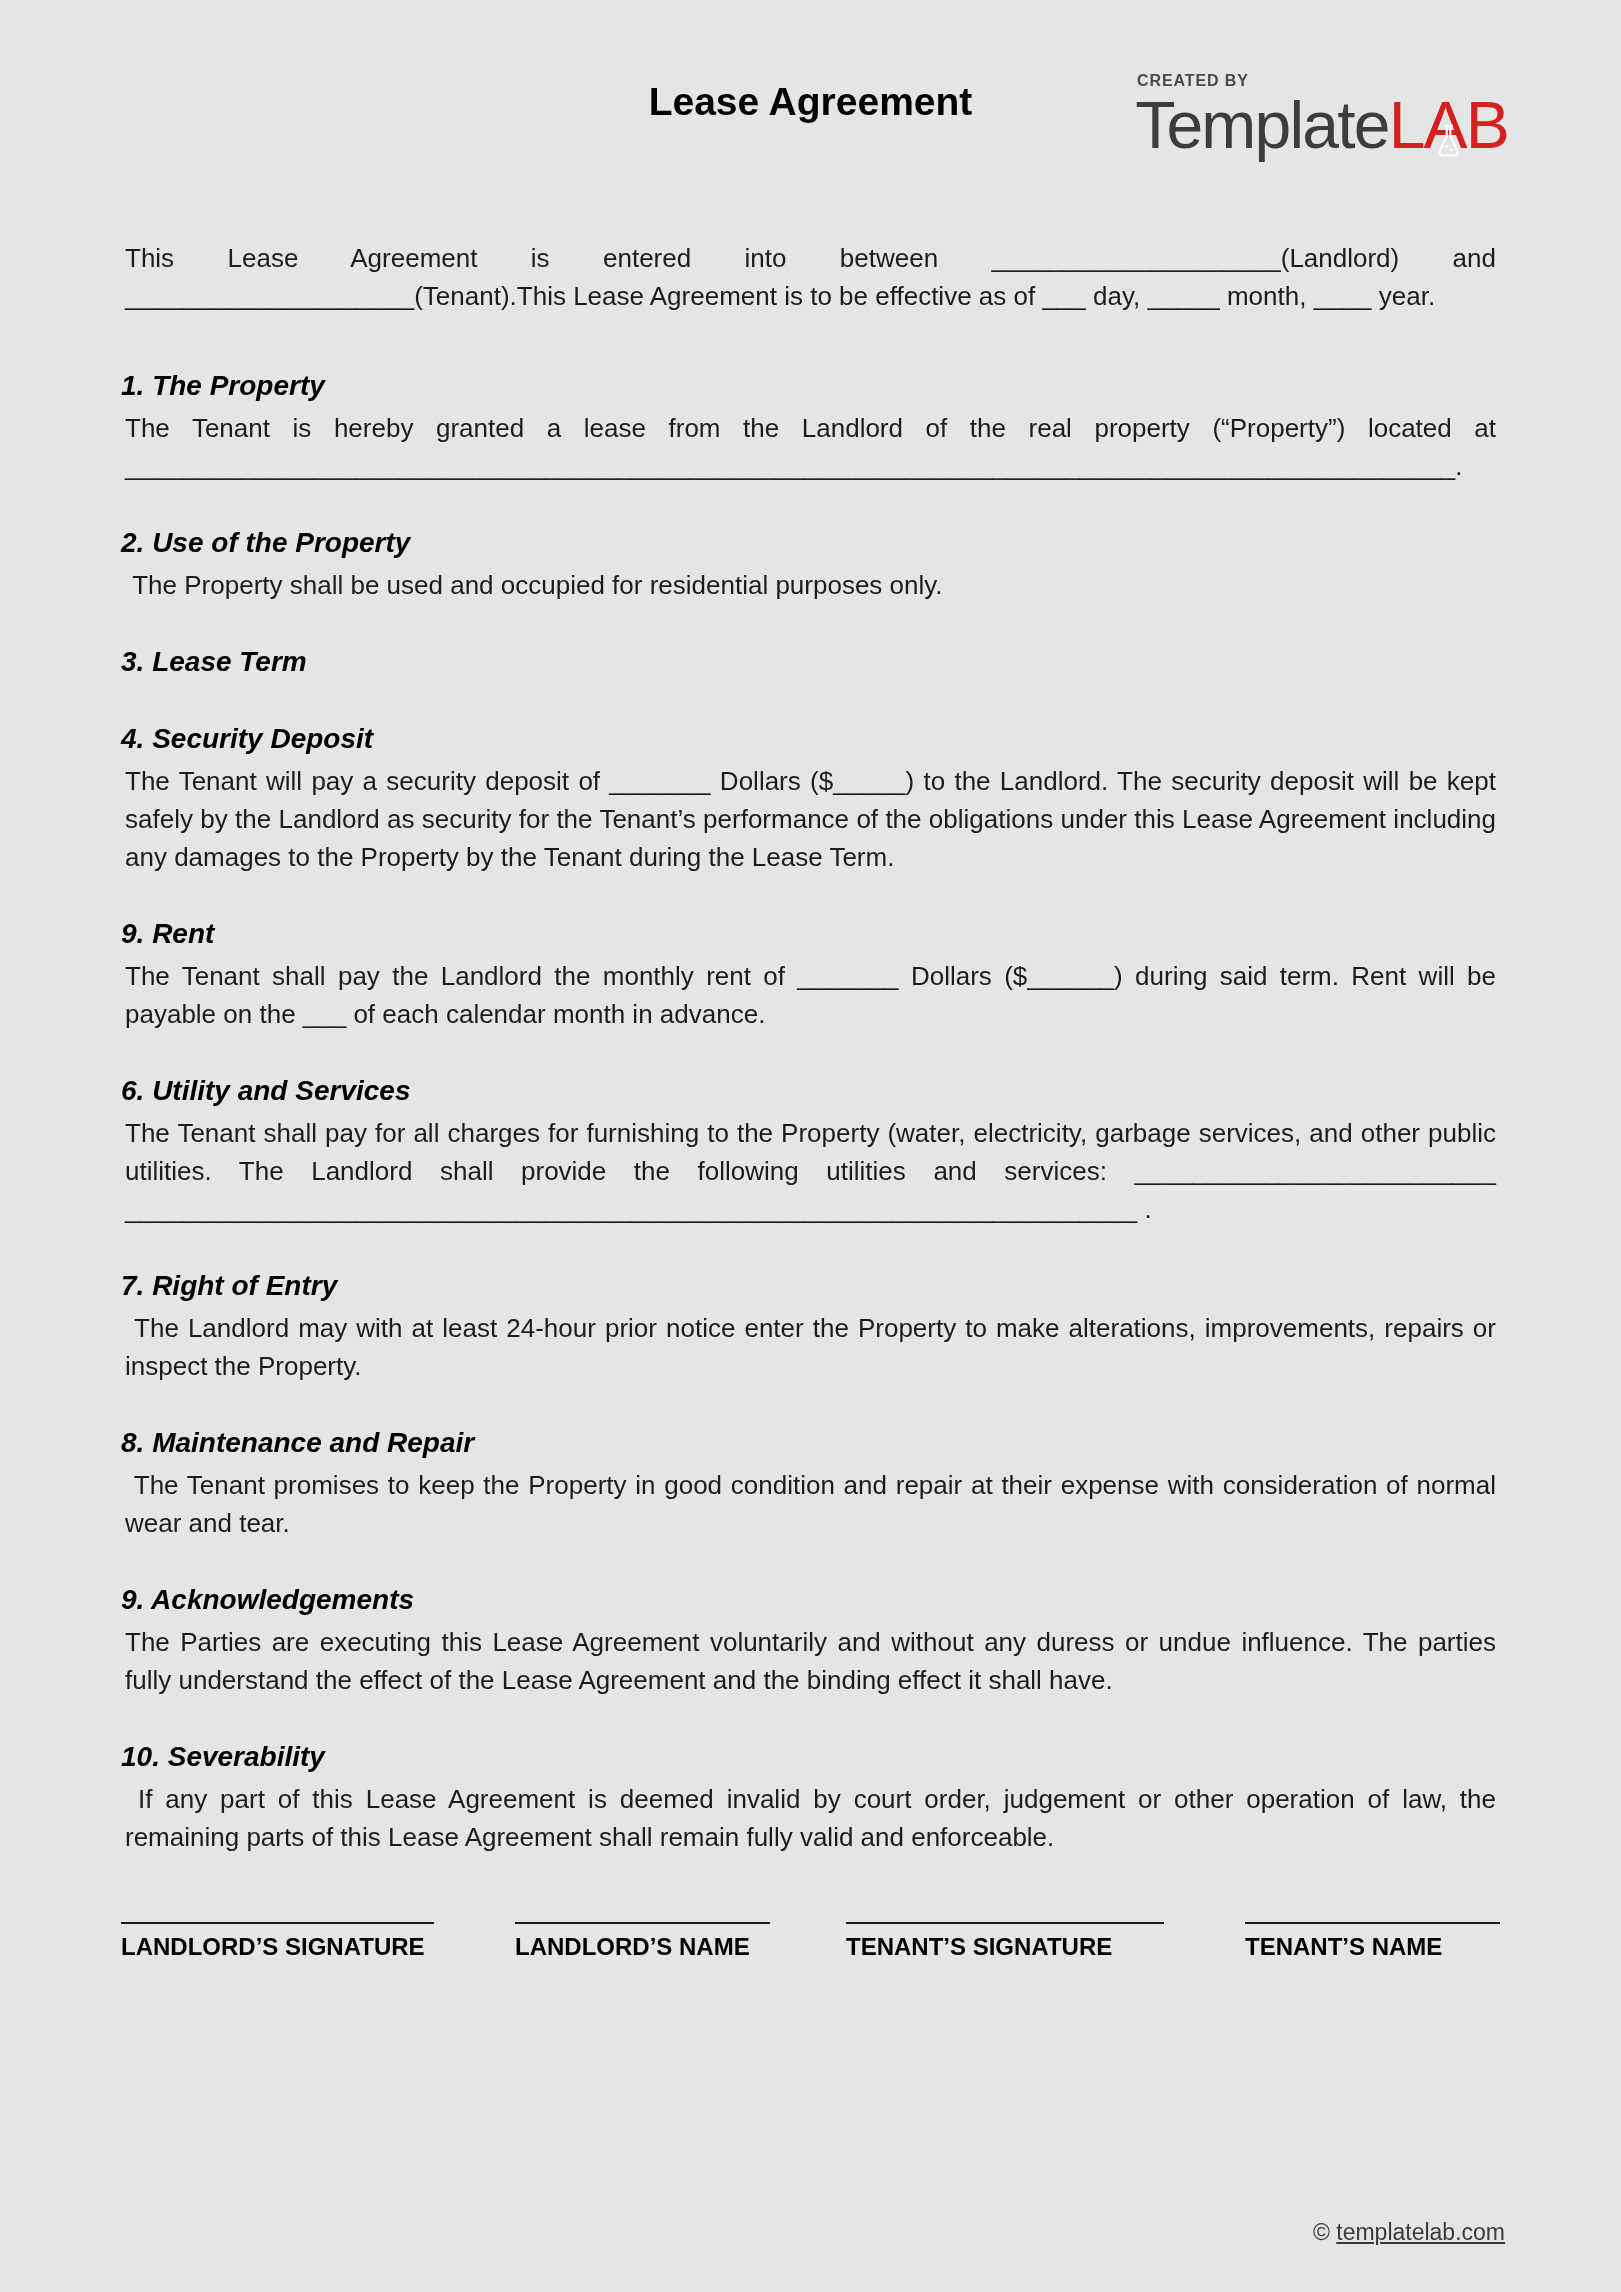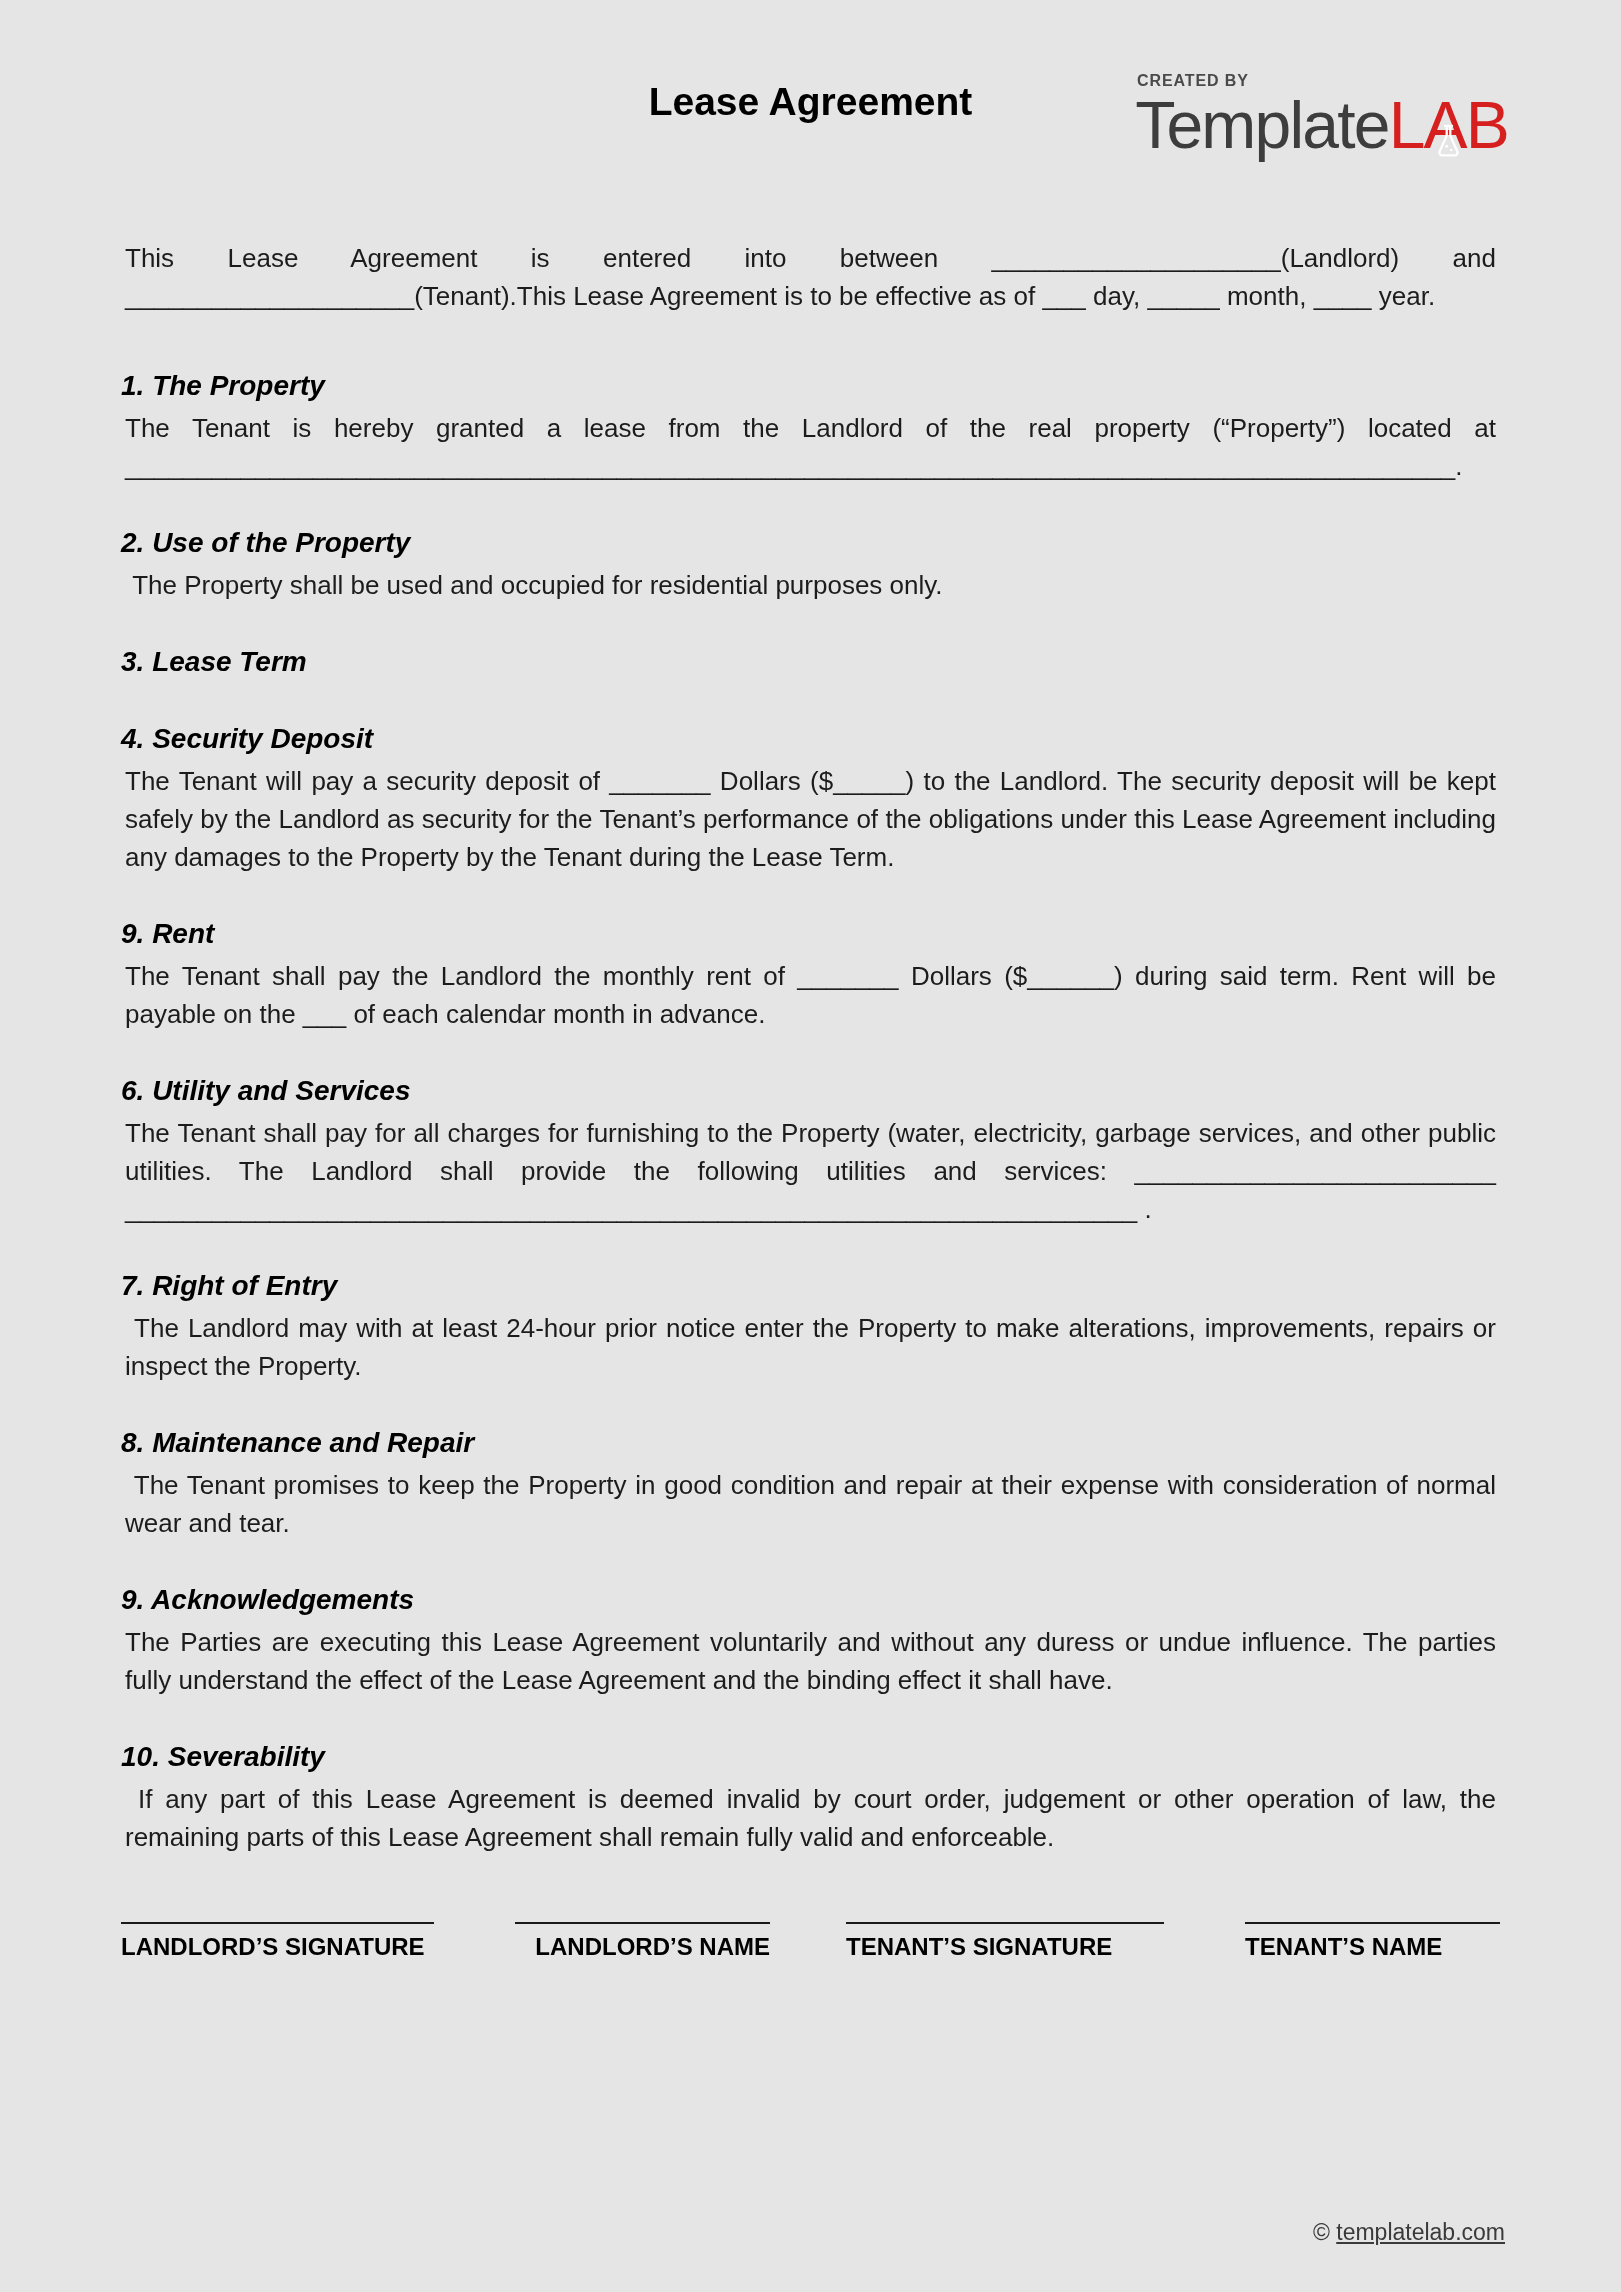--- a/index.html
+++ b/index.html
@@ -84,21 +84,21 @@
   .signatures { display: flex; margin-top: 66px; gap: 27px; }
   .sig-col {
     border-top: 2.7px solid #1a1a1a;
     padding-top: 9px;
     font-weight: bold;
     font-size: 24px;
     color: #000000;
     white-space: nowrap;
   }
   .sig-1 { width: 313px; margin-right: 54px; }
-  .sig-2 { width: 255px; margin-right: 49px; text-align: right; }
+  .sig-2 { width: 255px; margin-right: 49px; }
   .sig-3 { width: 318px; margin-right: 54px; }
   .sig-4 { width: 255px; }
 
   
   .footer {
     position: absolute;
     right: 116px;
     bottom: 47px;
     font-size: 23px;
     color: #3a3a3a;

